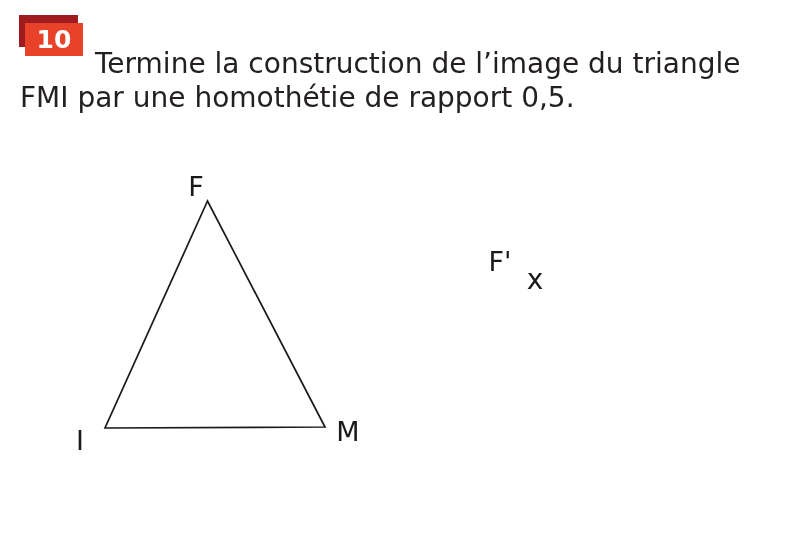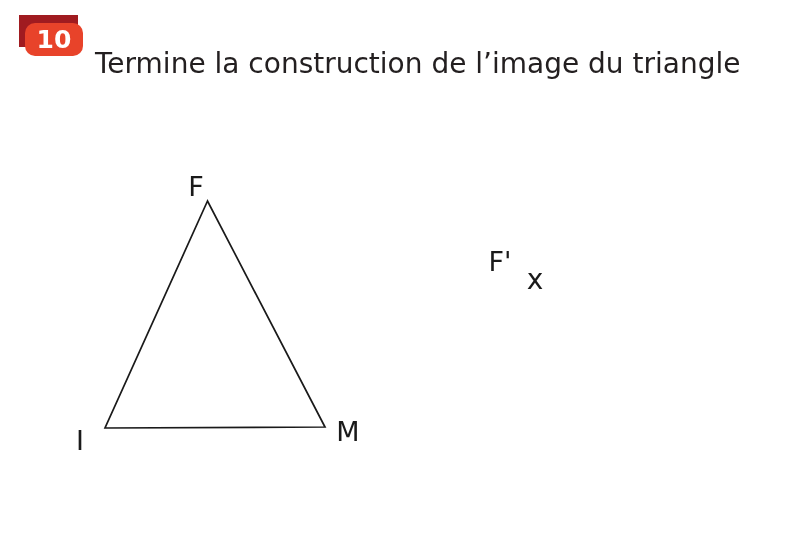--- a/index.html
+++ b/index.html
@@ -25,21 +25,20 @@
   .badge-front {
     position: absolute;
     left: 25px; top: 23px;
     width: 58px; height: 33px;
     background: var(--badge-front, #e8432a);
     color: var(--badge-text, #ffffff);
     font-size: 25px;
     font-weight: bold;
     line-height: 33px;
     text-align: center;
-    border-radius: 10px;
   }
   
   .statement-line {
     position: absolute;
     color: var(--text, #231f20);
     font-size: 28px;
     line-height: 1.1;
     white-space: nowrap;
     margin-top: 30px;
   }
@@ -67,20 +66,21 @@
 <body>
 
 <div class="page">
 
   <div class="badge-back"></div>
   <div class="badge-front">
     <span>10</span>
   </div>
 
   <div class="statement-line l1">Termine la construction de l’image du triangle</div>
+  <div class="statement-line l2">FMI par une homothétie de rapport 0,5.</div>
 
   <svg class="figure" viewBox="0 0 803 533" xmlns="http://www.w3.org/2000/svg">
     <polygon id="triangle-poly" fill="none" stroke="#1a1a1a" stroke-linejoin="miter" points="207.5,201 105,428 325,427" stroke-width="1.7"></polygon>
   </svg>
 
   <div id="labels">
       <span class="fig-label" style="left: 196px; top: 186px;">F</span>
       <span class="fig-label" style="left: 80px; top: 440px;">I</span>
       <span class="fig-label" style="left: 348px; top: 431px;">M</span>
       <span class="fig-label" style="left: 500px; top: 261px;">F'</span>

